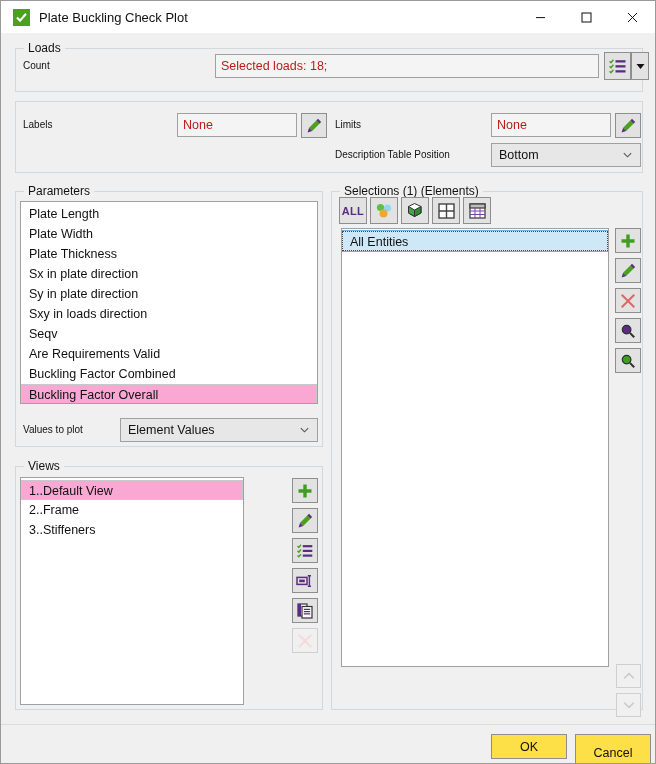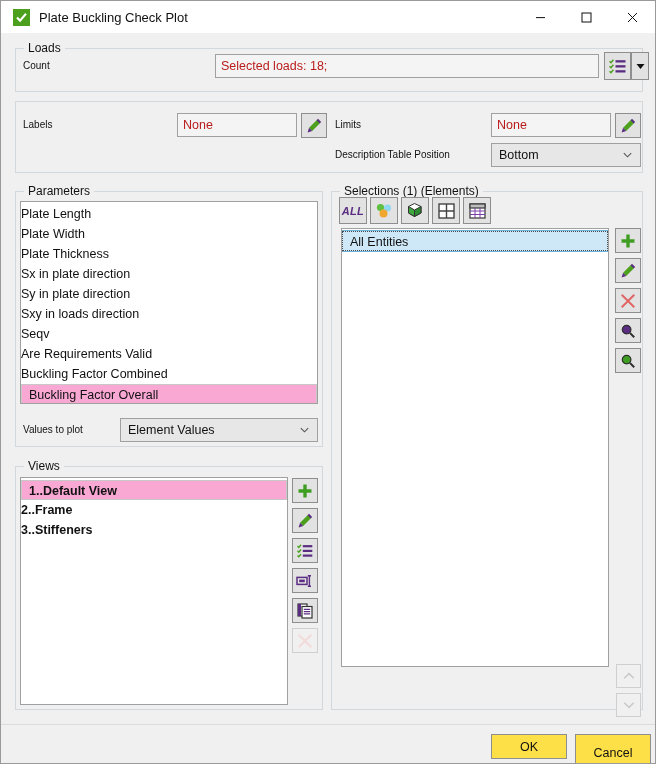--- a/index.html
+++ b/index.html
@@ -136,20 +136,21 @@
     position: absolute;
     box-sizing: border-box;
     background: #ffffff;
     border: 1px solid #a0a0a0;
     overflow: hidden;
     padding-top: 2px;
   }
   .litem {
     height: 20px;
     line-height: 20px;
+    padding-left: 8px;
     font-size: 12.5px;
     color: #111;
     white-space: nowrap;
     box-sizing: border-box;
   }
   .litem.sel-grey {
     background: #f9a8d4;
     border: 1px solid #c8c8c8;
     padding-left: 7px;
   }
@@ -287,21 +288,21 @@
       <svg width="9" height="6" viewBox="0 0 9 6">
           <path d="M0.8 1.2 L4.5 4.8 L8.2 1.2" stroke="#555" stroke-width="1.1" fill="none"></path>
         </svg>
     </span>
   </div>
 
   <div class="group" style="left:330px; top:190px; width:312px; height:519px;">
     <div class="glabel">Selections (1) (Elements)</div>
   </div>
 
-  <div class="ibtn" style="left:338px; top:196px; width:28px; height:27px;font-style:italic;">
+  <div class="ibtn" style="left:338px; top:196px; width:28px; height:27px;">
     <span style="font-size:11px; font-weight:bold; color:#5b2d82; letter-spacing:0.3px;">ALL</span>
   </div>
   <div class="ibtn" style="left:369px; top:196px; width:28px; height:27px;">
     <svg width="18" height="16" viewBox="0 0 18 16">
       <circle cx="5.5" cy="4.5" r="3.6" fill="#5fbf3f"></circle>
       <circle cx="12.5" cy="5" r="3.6" fill="#8fd8f0"></circle>
       <circle cx="8.5" cy="10.5" r="4" fill="#f0a72e"></circle>
     </svg>
   </div>
   <div class="ibtn" style="left:400px; top:196px; width:28px; height:27px;">
@@ -366,21 +367,21 @@
   </div>
   <div class="ibtn disabled" style="left:615px; top:692px; width:25px; height:24px;">
     <svg width="12" height="8" viewBox="0 0 12 8">
       <path d="M1.2 1.8 L6 6.4 L10.8 1.8" stroke="#c9c9c9" stroke-width="1.5" fill="none"></path>
     </svg>
   </div>
 
   <div class="group" style="left:14px; top:465px; width:308px; height:244px;">
     <div class="glabel">Views</div>
   </div>
-  <div class="listbox" style="left:19px; top:476px; width:268px; height:228px;font-weight:bold;">
+  <div class="listbox" style="left:19px; top:476px; width:224px; height:228px;">
     <div class="litem sel-grey">1..Default View</div>
     <div class="litem">2..Frame</div>
     <div class="litem">3..Stiffeners</div>
   </div>
 
   <div class="ibtn" style="left:291px; top:477px; width:26px; height:25px;">
     <svg width="16" height="16" viewBox="0 0 16 16">
       <path d="M6.3 1.5 H9.7 V6.3 H14.5 V9.7 H9.7 V14.5 H6.3 V9.7 H1.5 V6.3 H6.3 Z" fill="#3f9e22"></path>
     </svg>
   </div>

